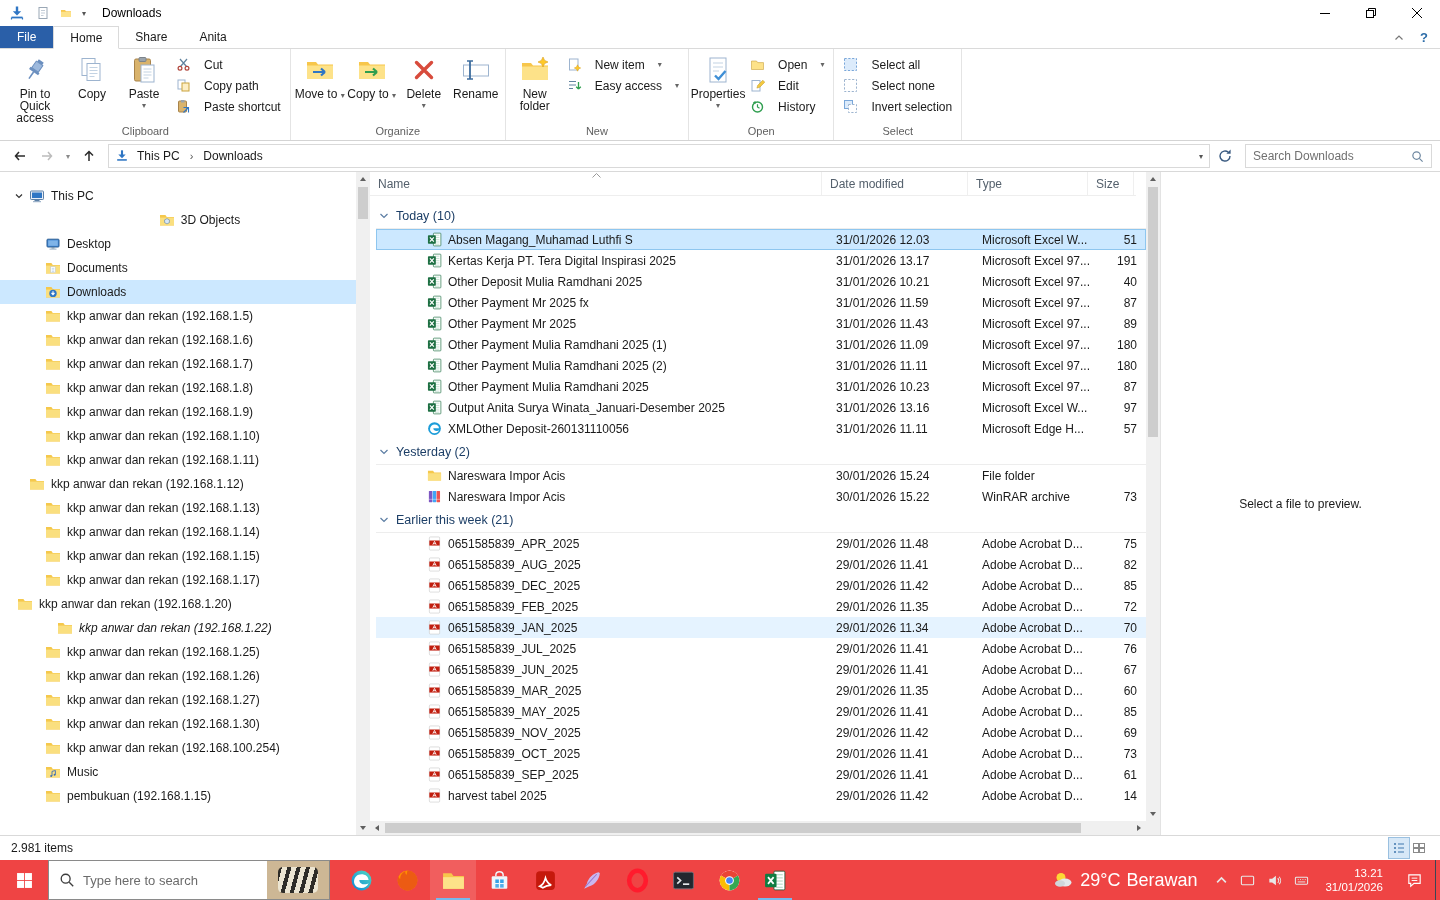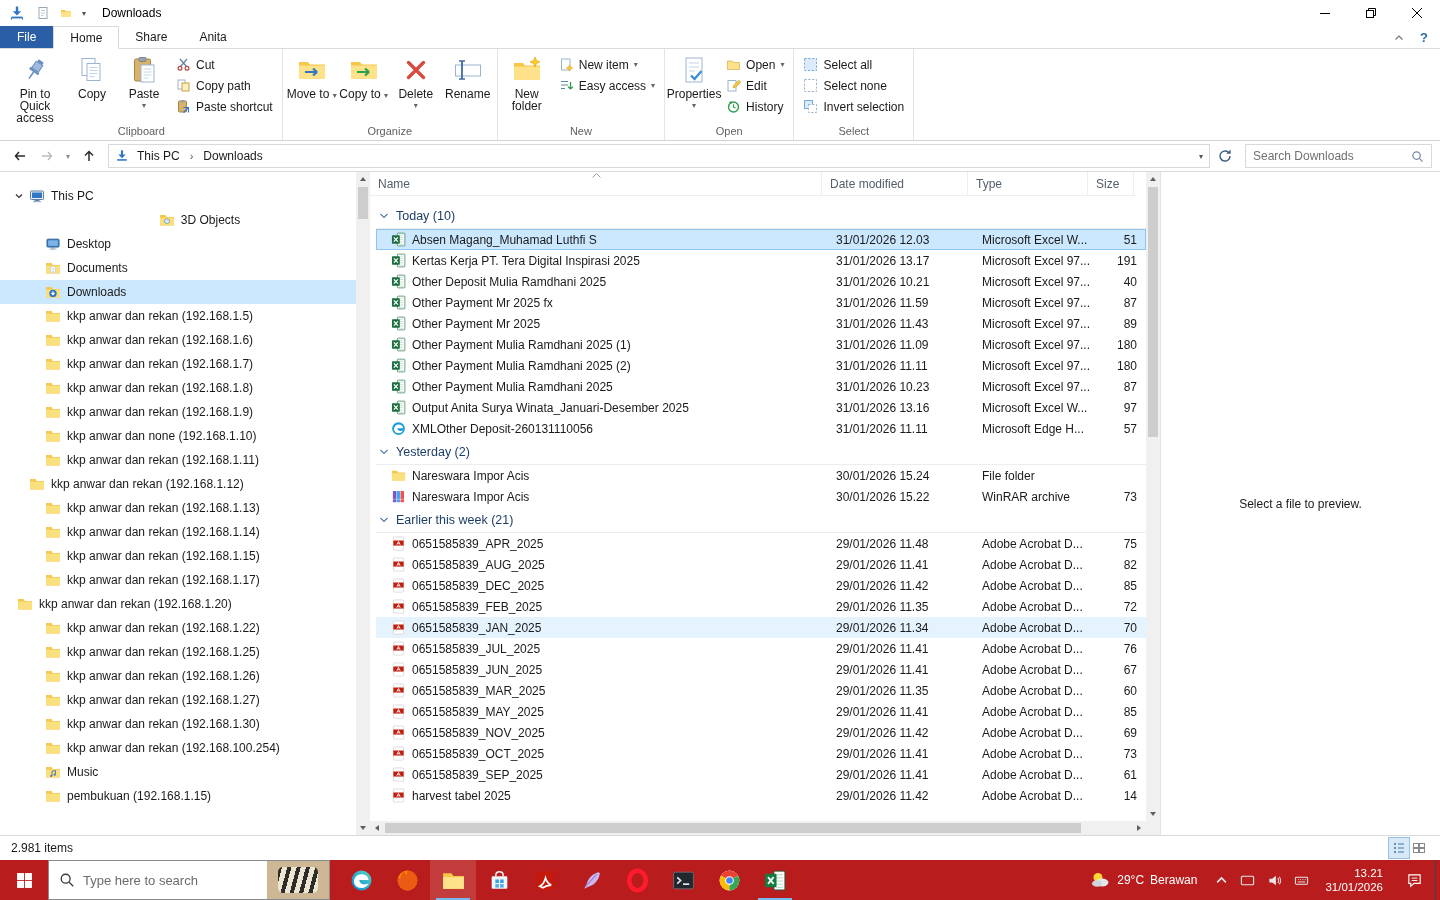--- a/index.html
+++ b/index.html
@@ -31,21 +31,21 @@
 .ribbon{height:92px;display:flex;background:#fff;border-bottom:1px solid #d4d4d4;padding-left:1px;}
 .rgroup{display:flex;flex-direction:column;border-right:1px solid #e4e4e4;}
 .rg-body{flex:1;display:flex;align-items:flex-start;padding:2px 3px 0;}
 .rg-label{font-size:11px;color:#5f5f5f;text-align:center;padding:0 10px 3px;}
 .btn-large{width:52px;display:flex;flex-direction:column;align-items:center;padding-top:3px;gap:2px;line-height:12px;text-align:center;color:#1a1a1a;cursor:default;}
 .btn-large.wide{width:62px;}
 .btn-large .ric{height:32px;display:flex;align-items:center;}
 .btn-large svg{width:30px;height:30px;}
 .lblrow{white-space:nowrap;}
 .btn-stack{display:flex;flex-direction:column;padding-top:3px;}
-.btn-small{height:21px;display:flex;align-items:center;gap:5px;padding:0 6px;white-space:nowrap;color:#1a1a1a;cursor:default;}
+.btn-small{height:21px;display:flex;align-items:center;gap:13px;padding:0 6px;white-space:nowrap;color:#1a1a1a;cursor:default;}
 .btn-small svg{width:15px;height:15px;}
 .caret{font-size:8px;color:#666;line-height:7px;}
 
 
 .addressbar{height:31px;display:flex;align-items:center;background:#fff;border-bottom:1px solid #d9d9d9;padding:0 8px;gap:3px;}
 .nav-btn{width:24px;height:24px;display:flex;align-items:center;justify-content:center;}
 .nav-btn svg{width:16px;height:16px;}
 .nav-caret{font-size:8px;color:#8a8a8a;width:12px;text-align:center;}
 .address-field{flex:1;height:24px;border:1px solid #d9d9d9;display:flex;align-items:center;padding:0 6px;gap:5px;margin-left:4px;}
 .addr-icon svg{width:14px;height:14px;}
@@ -76,55 +76,55 @@
 .filepane{flex:1;position:relative;}
 .colheaders{margin-left:0;width:766px;height:24px;display:grid;grid-template-columns:452px 146px 120px 46px;border-bottom:1px solid #eee;position:relative;}
 .hcell{display:flex;align-items:center;padding:0 8px;color:#54606c;border-right:1px solid #efefef;cursor:default;}
 .sortmark{position:absolute;left:222px;top:1px;}
 .flist{position:absolute;top:24px;left:6px;right:14px;bottom:14px;overflow:hidden;padding-top:7px;}
 .group-header{height:26px;display:flex;align-items:center;gap:7px;padding-left:3px;color:#1c3e66;font-size:12.5px;border-bottom:1px solid #ededed;cursor:default;}
 .frow{height:21px;display:grid;grid-template-columns:452px 146px 120px 46px;align-items:center;cursor:default;}
 .frow.selected{background:#cce8ff;outline:1px solid #8ec6ef;outline-offset:-1px;}
 .frow.hover{background:#e5f3ff;}
 .cell{overflow:hidden;white-space:nowrap;}
-.cname{display:flex;align-items:center;gap:6px;padding-left:14px;}
+.cname{display:flex;align-items:center;gap:6px;padding-left:14px;margin-left:36px;}
 .ficon{width:16px;display:flex;justify-content:center;}
 .ficon svg{width:15px;height:15px;}
 .cdate,.ctype{padding:0 8px;}
 .csize{text-align:right;padding-right:3px;}
 .vscroll-file{position:absolute;top:0;right:0;bottom:14px;width:14px;background:#f0f0f0;}
 .hscroll-file{position:absolute;left:0;right:14px;bottom:0;height:14px;background:#f0f0f0;}
 .hthumb{position:absolute;top:2px;bottom:2px;background:#cdcdcd;}
 .corner{position:absolute;right:0;bottom:0;width:14px;height:14px;background:#f0f0f0;}
 
 .preview{width:280px;border-left:1px solid #e3e3e3;display:flex;align-items:center;justify-content:center;color:#1a1a1a;}
 
 
 .statusbar{height:24px;display:flex;align-items:center;padding:0 11px;background:#fff;}
 .view-toggles{margin-left:auto;display:flex;}
 .vt{width:20px;height:20px;display:flex;align-items:center;justify-content:center;}
 .vt.active{background:#d7e8f7;outline:1px solid #9ac0e0;}
 .vt svg{width:14px;height:14px;}
 
 
-.taskbar{height:40px;background:#b91c1c;display:flex;align-items:stretch;color:#fff;}
+.taskbar{height:40px;background:#ef4444;display:flex;align-items:stretch;color:#fff;}
 .tb-start{width:48px;display:flex;align-items:center;justify-content:center;}
 .tb-start svg{width:17px;height:17px;}
 .tb-search{width:282px;background:#fff;display:flex;align-items:center;padding-left:10px;gap:8px;border:1px solid #8a8a8a;}
 .tb-search input{flex:1;font-size:13px;color:#333;}
 .tb-search input::placeholder{color:#6b6b6b;}
 .bing-img{width:64px;align-self:stretch;background:#cdb795;display:flex;align-items:center;justify-content:center;overflow:hidden;}
 .zebra{width:40px;height:26px;border-radius:5px;background:repeating-linear-gradient(105deg,#2e2c28 0 4px,#ece5d2 4px 9px);}
 .tb-icons{display:flex;align-items:stretch;margin-left:8px;}
 .tbi{width:46px;display:flex;align-items:center;justify-content:center;position:relative;}
 .tbi svg{width:25px;height:25px;}
 .tbi.running::after,.tbi.active::after{content:"";position:absolute;left:6px;right:6px;bottom:0;height:2px;background:#76b9ed;}
 .tbi.active{background:rgba(255,255,255,.14);}
 .tb-tray{margin-left:auto;display:flex;align-items:stretch;}
-.tb-weather{display:flex;align-items:center;gap:6px;padding:0 11px;font-size:12px;}
+.tb-weather{display:flex;align-items:center;gap:6px;padding:0 11px;font-size:18px;}
 .tb-weather svg{width:22px;height:22px;}
 .tb-chev{width:26px;display:flex;align-items:center;justify-content:center;}
 .tray-ic{width:27px;display:flex;align-items:center;justify-content:center;}
 .tray-ic svg,.tb-chev svg{width:15px;height:15px;}
 .tb-clock{display:flex;flex-direction:column;align-items:flex-end;justify-content:center;padding:0 10px;font-size:11.5px;line-height:14px;}
 .tb-action{width:42px;display:flex;align-items:center;justify-content:center;border-left:0;}
 .tb-action svg{width:17px;height:17px;}
 .show-desktop{width:5px;border-left:1px solid #3a4655;}
 </style>
 </head>
@@ -594,21 +594,21 @@
           <span class="tlabel">kkp anwar dan rekan (192.168.1.9)</span>
         </div>
         <div class="tree-item" style="padding-left: 28px;">
           <span class="expander"></span>
           <span class="ticon">
             <svg viewBox="0 0 16 16">
               <path d="M1 3h5.4l1.4 1.9H15v8.5H1z" fill="#f5c84c"></path>
               <path d="M1 5.6h14v7.8H1z" fill="#fadf7f"></path>
             </svg>
           </span>
-          <span class="tlabel">kkp anwar dan none (192.168.1.10)</span>
+          <span class="tlabel">kkp anwar dan rekan (192.168.1.10)</span>
         </div>
         <div class="tree-item" style="padding-left: 28px;">
           <span class="expander"></span>
           <span class="ticon">
             <svg viewBox="0 0 16 16">
               <path d="M1 3h5.4l1.4 1.9H15v8.5H1z" fill="#f5c84c"></path>
               <path d="M1 5.6h14v7.8H1z" fill="#fadf7f"></path>
             </svg>
           </span>
           <span class="tlabel">kkp anwar dan rekan (192.168.1.11)</span>
@@ -666,21 +666,21 @@
         <div class="tree-item" style="">
           <span class="expander"></span>
           <span class="ticon">
             <svg viewBox="0 0 16 16">
               <path d="M1 3h5.4l1.4 1.9H15v8.5H1z" fill="#f5c84c"></path>
               <path d="M1 5.6h14v7.8H1z" fill="#fadf7f"></path>
             </svg>
           </span>
           <span class="tlabel">kkp anwar dan rekan (192.168.1.20)</span>
         </div>
-        <div class="tree-item" style="padding-left: 28px;">
+        <div class="tree-item" style="padding-left: 40px; font-style: italic;">
           <span class="expander"></span>
           <span class="ticon">
             <svg viewBox="0 0 16 16">
               <path d="M1 3h5.4l1.4 1.9H15v8.5H1z" fill="#f5c84c"></path>
               <path d="M1 5.6h14v7.8H1z" fill="#fadf7f"></path>
             </svg>
           </span>
           <span class="tlabel">kkp anwar dan rekan (192.168.1.22)</span>
         </div>
         <div class="tree-item" style="padding-left: 28px;">

